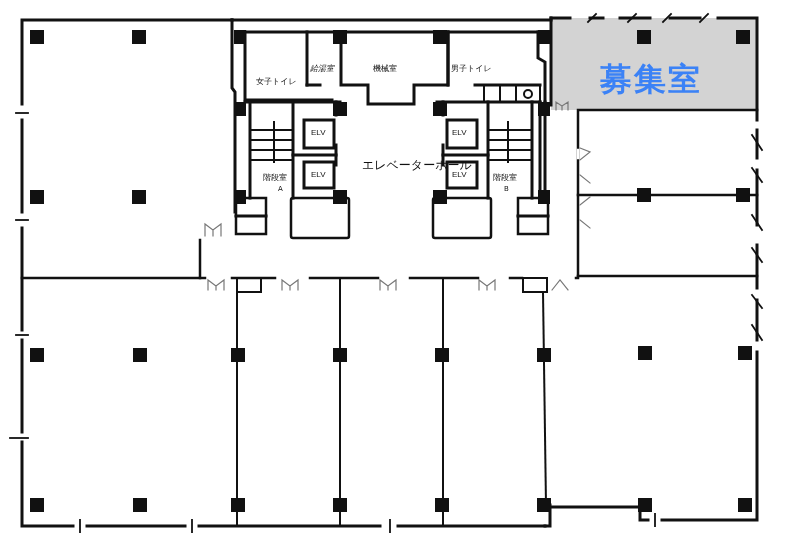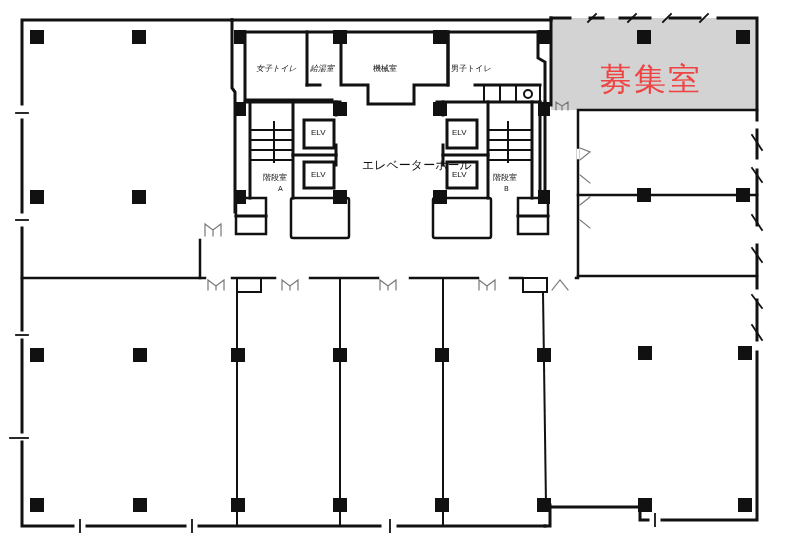--- a/index.html
+++ b/index.html
@@ -2,21 +2,21 @@
 <html><head>
   <meta charset="utf-8">
   <style>
     html, body { margin:0; padding:0; background:#ffffff; }
     body { width:787px; height:548px; position:relative; overflow:hidden;
            font-family:"DejaVu Sans", sans-serif; }
     #plan { position:absolute; left:0; top:0; width:787px; height:548px; }
     .lbl { position:absolute; font-family:"DejaVu Sans", sans-serif; color:#111; white-space:nowrap; }
     .small { font-size:8px; }
     .elv { font-size:8px; font-family:Liberation Sans, sans-serif; }
-    .big { font-size:32px; font-weight:normal; letter-spacing:2px; color:#ef4444; }
+    .big { font-size:32px; font-weight:bold; letter-spacing:2px; color:#3b82f6; }
   </style>
 </head>
 <body>
 
 <svg id="plan" viewBox="0 0 787 548" xmlns="http://www.w3.org/2000/svg">
 
   <rect x="551" y="18" width="206" height="92" fill="#d3d3d3"></rect>
 
   <g stroke="#111" fill="none" stroke-linecap="square">
 
@@ -187,21 +187,21 @@
     <rect x="231" y="498" width="14" height="14"></rect>
     <rect x="333" y="498" width="14" height="14"></rect>
     <rect x="435" y="498" width="14" height="14"></rect>
     <rect x="537" y="498" width="14" height="14"></rect>
     <rect x="638" y="498" width="14" height="14"></rect>
     <rect x="738" y="498" width="14" height="14"></rect>
   </g>
 </svg>
 
 <div class="lbl big" style="left:600px; top:58px;">募集室</div>
-<div class="lbl small" style="left:256px; top:63px;font-style:italic;">女子トイレ</div>
+<div class="lbl small" style="left:256px; top:76px;">女子トイレ</div>
 <div class="lbl small" style="left:310px; top:63px;font-style:italic;">給湯室</div>
 <div class="lbl small" style="left:373px; top:63px;">機械室</div>
 <div class="lbl small" style="left:451px; top:63px;">男子トイレ</div>
 <div class="lbl small" style="left:362px; top:157px; font-size:12px;">エレベーターホール</div>
 <div class="lbl small" style="left:263px; top:172px;">階段室</div>
 <div class="lbl small" style="left:278px; top:185px; font-size:7px;">A</div>
 <div class="lbl small" style="left:493px; top:172px;">階段室</div>
 <div class="lbl small" style="left:504px; top:185px; font-size:7px;">B</div>
 <div class="lbl elv" style="left:311px; top:128px;">ELV</div>
 <div class="lbl elv" style="left:311px; top:170px;">ELV</div>

